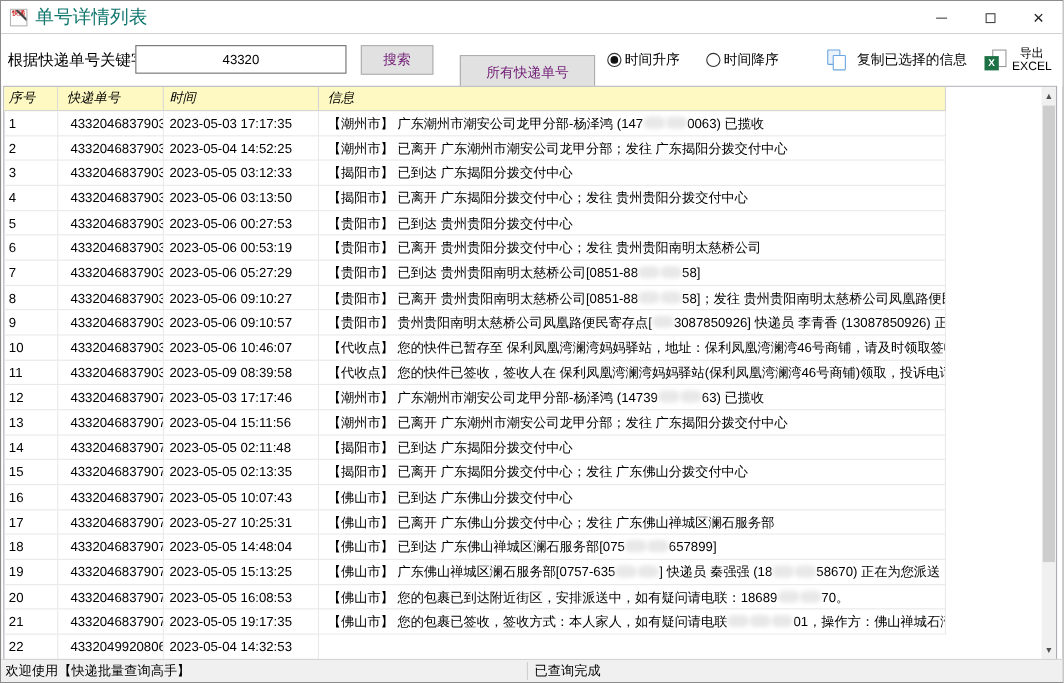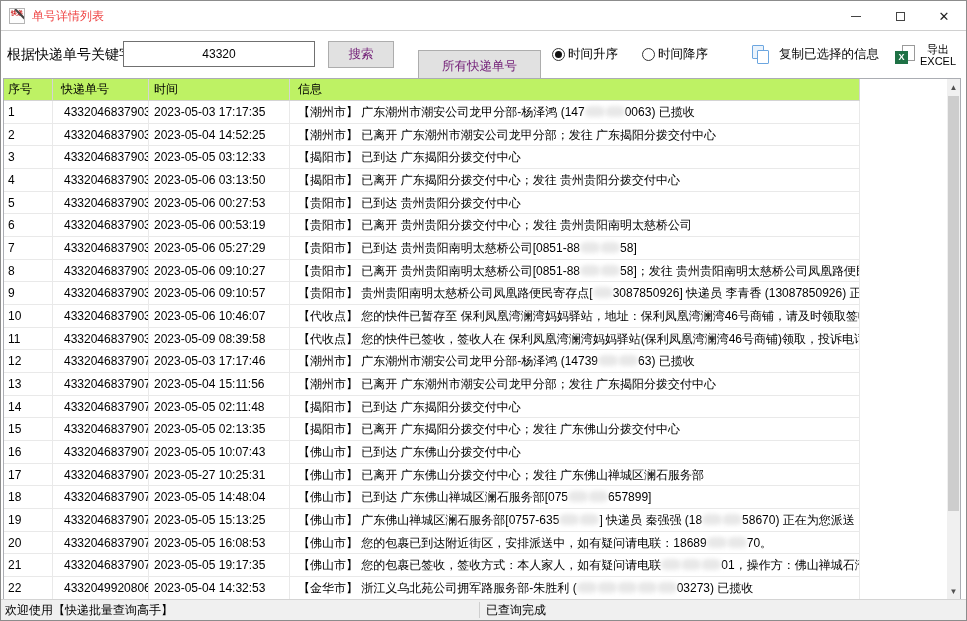--- a/index.html
+++ b/index.html
@@ -4,21 +4,21 @@
 <style>
   html,body{margin:0;padding:0;}
   body{width:967px;height:621px;position:relative;font-family:"Liberation Sans","DejaVu Sans",sans-serif;background:#ffffff;color:#000;}
   .window{position:absolute;inset:0;border:1px solid #8c8c8c;box-sizing:border-box;background:#fff;overflow:hidden;}
 
   
   .titlebar{position:absolute;left:0;top:0;right:0;height:30px;background:#ffffff;border-bottom:1px solid #d0d0d0;box-sizing:border-box;}
   .appicon{position:absolute;left:8px;top:7px;width:16px;height:16px;border:1px solid #b5b5b5;box-sizing:border-box;background:#fdfdfd;overflow:hidden;}
   .appicon .stamp{position:absolute;left:1px;top:1px;font-size:6px;line-height:6px;color:#cc2222;font-weight:bold;letter-spacing:0;}
   .appicon .handle{position:absolute;left:3px;top:4px;width:14px;height:2px;background:#444;transform:rotate(45deg);}
-  .apptitle{position:absolute;left:31px;top:0;line-height:30px;font-size:12px;color:#ef4444;}
+  .apptitle{position:absolute;left:31px;top:0;line-height:30px;font-size:17px;color:#0f766e;}
   .winbtns{position:absolute;right:0;top:0;height:30px;display:flex;}
   .winbtn{width:44px;height:30px;display:flex;align-items:center;justify-content:center;color:#222;}
   .glyph-min{width:10px;height:1px;background:#444;}
   .glyph-max{width:9px;height:9px;border:1px solid #444;box-sizing:border-box;}
   .glyph-close{font-size:13px;line-height:13px;color:#222;}
 
   
   .toolbar{position:absolute;left:0;top:30px;right:0;height:47px;background:#ffffff;}
   .kw-label{position:absolute;left:6px;top:0;line-height:47px;font-size:14px;}
   .kw-input{position:absolute;left:122px;top:10px;width:192px;height:26px;border:1px solid #707070;box-sizing:border-box;text-align:center;font-size:12px;font-family:inherit;padding:12px;background:#fff;}
@@ -30,21 +30,21 @@
   .radio .dot{width:13px;height:13px;border:1px solid #333;border-radius:50%;box-sizing:border-box;margin-right:3px;position:relative;background:#fff;}
   .radio.checked .dot::after{content:"";position:absolute;left:2px;top:2px;width:7px;height:7px;border-radius:50%;background:#111;}
   .copy-group{position:absolute;left:750px;top:0;height:47px;display:flex;align-items:center;}
   .copy-label{font-size:12.5px;margin-left:8px;}
   .export-group{position:absolute;left:894px;top:0;height:47px;display:flex;align-items:center;}
   .export-label{margin-left:5px;font-size:11px;line-height:12px;text-align:center;}
 
   
   .listview{position:absolute;left:2px;top:77px;width:958px;height:523px;border:1px solid #abadb3;box-sizing:border-box;background:#fff;}
   .lv-header{position:absolute;left:0;top:0;right:13px;height:22px;display:flex;font-size:12px;background:#fff;}
-  .h{background:#bef264;border-right:1px solid #d4d4d4;border-bottom:1px solid #d4d4d4;box-sizing:border-box;line-height:21px;overflow:hidden;white-space:nowrap;}
+  .h{background:#fef9c3;border-right:1px solid #d4d4d4;border-bottom:1px solid #d4d4d4;box-sizing:border-box;line-height:21px;overflow:hidden;white-space:nowrap;font-style:italic;}
   .lv-body{position:absolute;left:0;top:22px;right:13px;bottom:0;overflow:hidden;}
   .trow{display:flex;height:22.68px;font-size:12px;}
   .c{border-right:1px solid #e9e9e9;border-bottom:1px solid #e9e9e9;box-sizing:border-box;line-height:22.5px;overflow:hidden;white-space:nowrap;height:100%;}
   .c1,.hc1{width:49px;padding-left:4px;}
   .c2,.hc2{width:96px;padding-left:11px;}
   .hc2{padding-left:8px;}
   .c3,.hc3{width:141px;padding-left:5px;}
   .c4,.hc4{width:570px;padding-left:8px;}
   .hc4{padding-left:8px;}
   .cfill{flex:1;border:none;background:#fff;}
@@ -284,21 +284,20 @@
           <div class="c c1">21</div>
           <div class="c c2">4332046837907</div>
           <div class="c c3">2023-05-05 19:17:35</div>
           <div class="c c4">【佛山市】 您的包裹已签收，签收方式：本人家人，如有疑问请电联<span class="blur"></span><span class="blur"></span><span class="blur"></span>01，操作方：佛山禅城石湾东</div>
           <div class="c cfill"></div>
         </div>
         <div class="trow">
           <div class="c c1">22</div>
           <div class="c c2">4332049920806</div>
           <div class="c c3">2023-05-04 14:32:53</div>
-          <div class="c c4">【金华市】 浙江义乌北苑公司拥军路服务部-朱胜利 (<span class="blur"></span><span class="blur"></span><span class="blur"></span><span class="blur"></span><span class="blur"></span>03273)  已揽收</div>
           <div class="c cfill"></div>
         </div>
       </div>
     <div class="vscroll">
       <div class="sb-arrow sb-up">▲</div>
       <div class="sb-thumb"></div>
       <div class="sb-arrow sb-down">▼</div>
     </div>
   </div>
 

